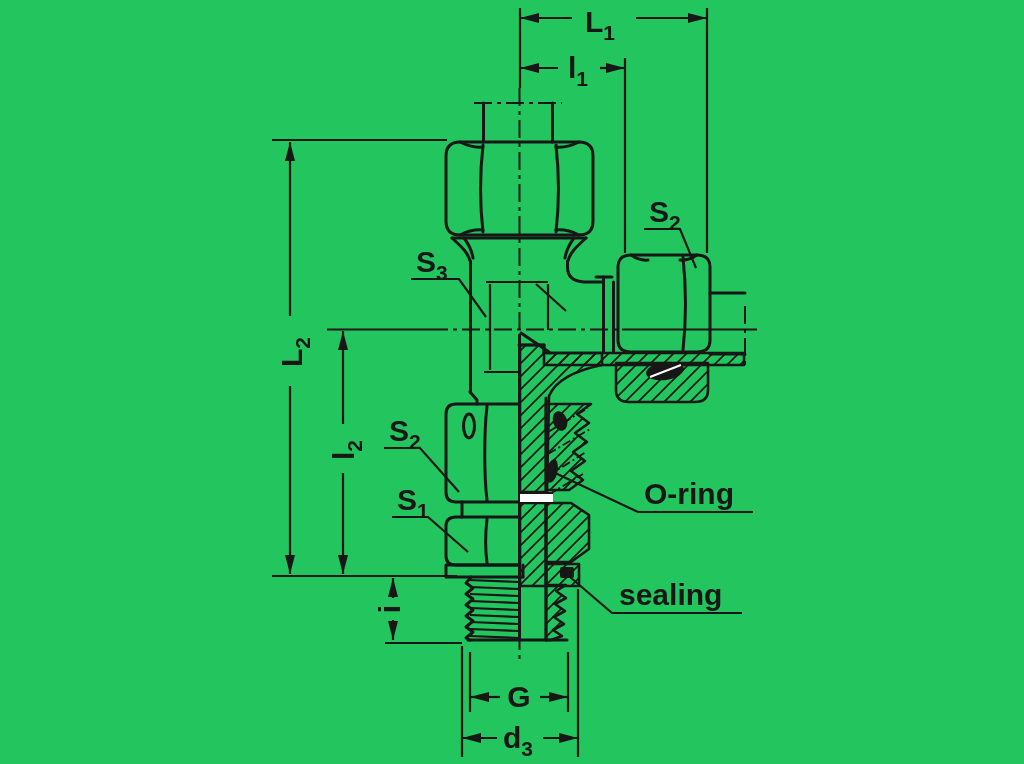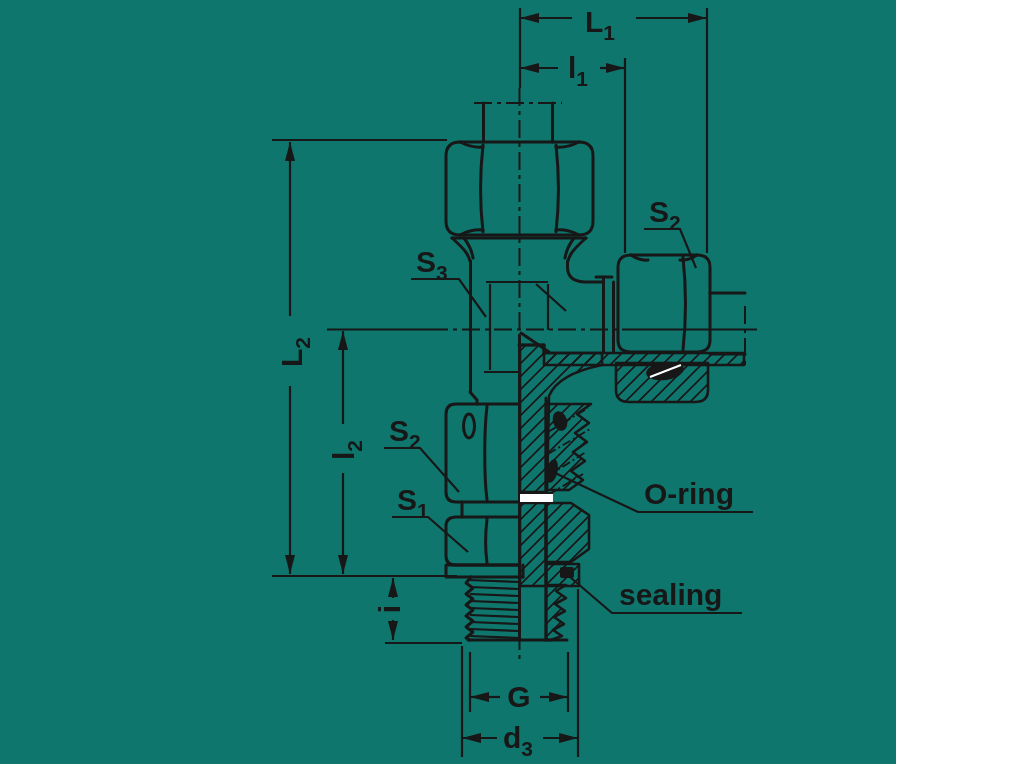--- a/index.html
+++ b/index.html
@@ -1,17 +1,17 @@
 <!DOCTYPE html>
 <html><head>
 <meta charset="utf-8">
 <style>
   html,body{margin:0;padding:0;background:#ffffff;}
   .stage{
-    position:relative;width:896px;height:764px;background:#0f766e;
+    position:relative;width:1024px;height:764px;background:#22c55e;
     font-family:"Liberation Sans", sans-serif;overflow:hidden;
   }
   svg{display:block;}
   .outline{fill:none;stroke:#171717;stroke-width:3;stroke-linecap:round;stroke-linejoin:round;}
   .thin{fill:none;stroke:#171717;stroke-width:2.2;stroke-linecap:butt;}
   .dim{fill:none;stroke:#171717;stroke-width:2.2;}
   .cl{fill:none;stroke:#171717;stroke-width:2;stroke-dasharray:18 5 4 5;}
   .hatch{fill:url(#hp);stroke:#171717;stroke-width:2.6;stroke-linejoin:round;}
   .blob{fill:#171717;stroke:none;}
   .arrow{fill:#171717;stroke:none;}

